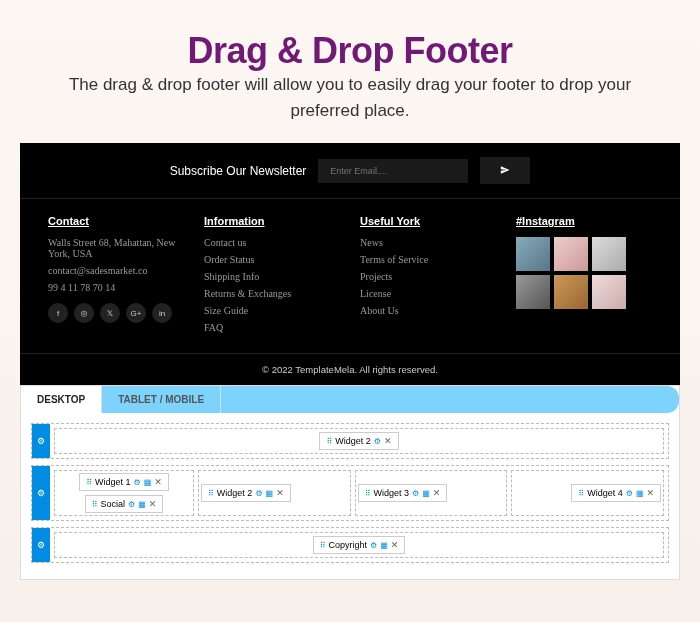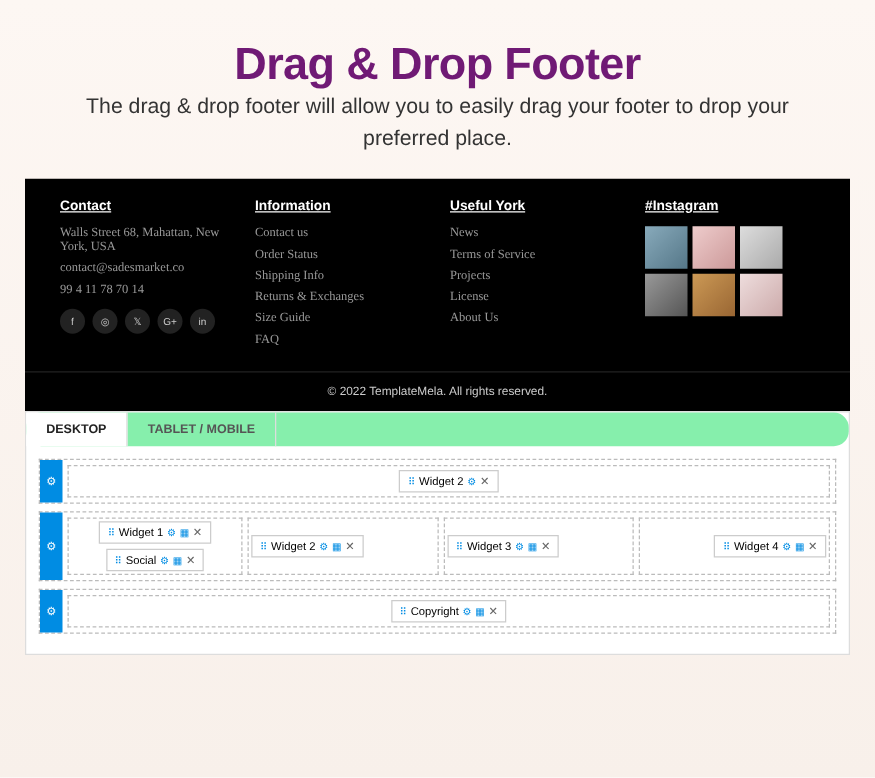--- a/index.html
+++ b/index.html
@@ -15,21 +15,21 @@
 .footer-cols { display: flex; padding: 16px 28px 14px; gap: 20px; }
 .fcol { flex: 1; }
 .fcol h4 { font-size: 11px; font-weight: 600; margin-bottom: 10px; text-decoration: underline; }
 .fcol .txt, .fcol .lnk { font-size: 10px; color: #999; margin-bottom: 6px; display: block; font-family: Liberation Serif, serif; }
 .socials { display: flex; gap: 6px; margin-top: 10px; }
 .soc { width: 20px; height: 20px; border-radius: 50%; background: #222; display: flex; align-items: center; justify-content: center; font-size: 8px; color: #ccc; }
 .insta-grid { display: grid; grid-template-columns: repeat(3, 34px); gap: 4px; }
 .insta-img { width: 34px; height: 34px; background: #555; background-size: cover; }
 .copyright-bar { text-align: center; padding: 10px; font-size: 9.5px; color: #ccc; border-top: 1px solid #222; }
 .editor { background: #fff; margin: 0 20px; padding: 0; font-size: 11px; border: 1px solid #ddd; }
-.tabs { display: flex; background: #86efac; border-radius: 12px; }
+.tabs { display: flex; background: #7dd3fc; border-radius: 12px; }
 .tab { padding: 8px 16px; font-size: 10px; font-weight: 600; color: #555; cursor: pointer; border-right: 1px solid #ddd; }
 .tab.active { background: #fff; color: #222; }
 .builder { padding: 10px; }
 .brow { display: flex; align-items: stretch; margin-bottom: 6px; border: 1px dashed #bbb; }
 .row-handle { width: 18px; background: #008ce3; display: flex; align-items: center; justify-content: center; color: #fff; font-size: 9px; cursor: move; }
 .row-content { flex: 1; display: flex; padding: 4px; gap: 4px; }
 .dropzone { border: 1px dashed #bbb; flex: 1; min-height: 26px; display: flex; align-items: center; padding: 2px; gap: 4px; }
 .widget { border: 1px solid #ccc; background: #fff; padding: 3px 6px; display: inline-flex; align-items: center; gap: 3px; font-size: 9px; }
 .wicon { color: #008ce3; font-size: 8px; }
 .wclose { color: #666; font-size: 9px; }
@@ -37,20 +37,31 @@
 </style>
 </head>
 <body>
 
 <div class="hero">
   <h1>Drag &amp; Drop Footer</h1>
   <p>The drag &amp; drop footer will allow you to easily drag your footer to drop your preferred place.</p>
 </div>
 
 <div class="footer-preview">
+  <div class="newsletter">
+    <span class="newsletter-label">Subscribe Our Newsletter</span>
+    <input class="newsletter-input" placeholder="Enter Email...." style="">
+    <button class="newsletter-btn">
+      <span>
+        <svg width="10" height="10" viewBox="0 0 24 24" fill="#fff">
+            <path d="M2 21l21-9L2 3v7l15 2-15 2z"></path>
+          </svg>
+      </span>
+    </button>
+  </div>
   <div class="footer-cols">
     <div class="fcol">
       <h4>Contact</h4>
       <span class="txt">Walls Street 68, Mahattan, New York, USA</span>
       <span class="txt">contact@sadesmarket.co</span>
       <span class="txt" style="margin-top:6px">99 4 11 78 70 14</span>
       <div class="socials">
         <span class="soc">f</span>
         <span class="soc">◎</span>
         <span class="soc">𝕏</span>

